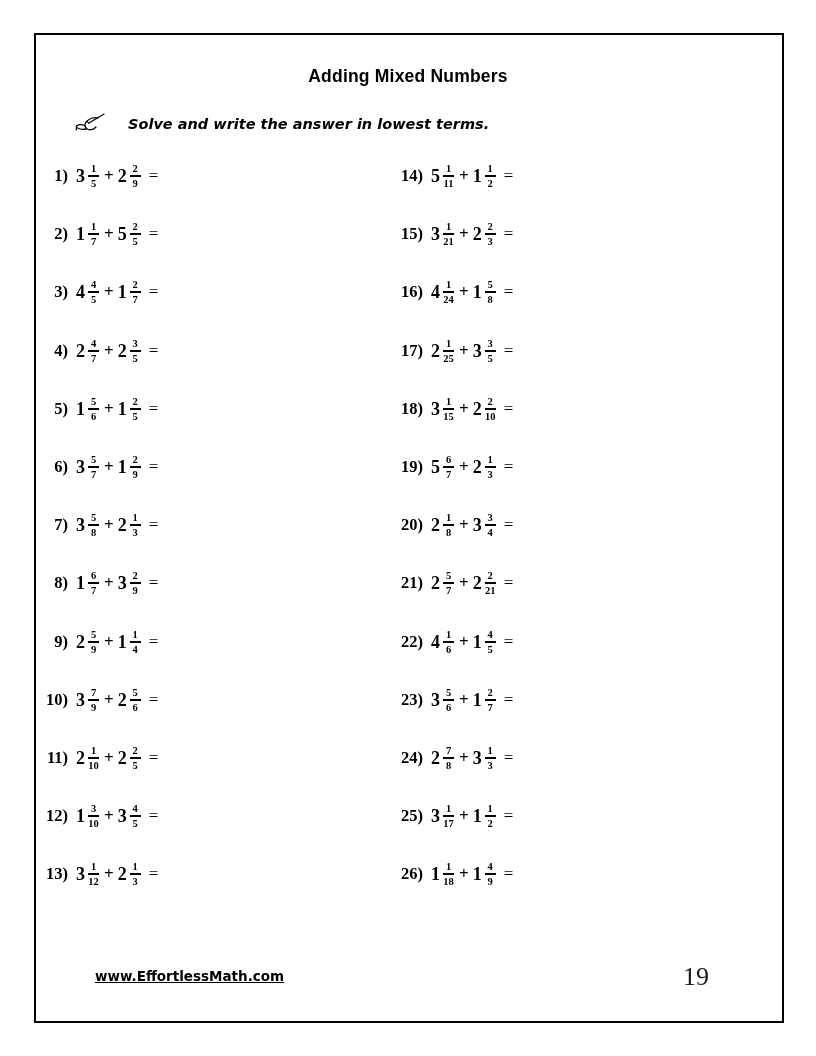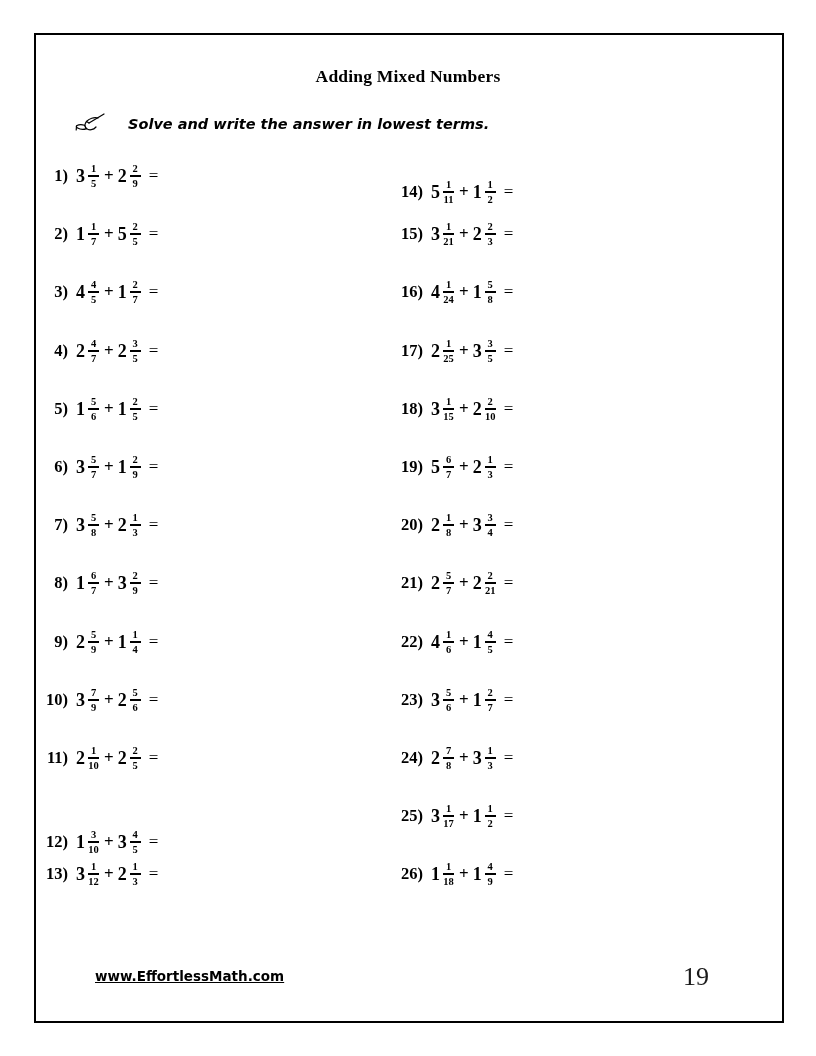--- a/index.html
+++ b/index.html
@@ -28,21 +28,21 @@
     background: #ffffff;
   }
 
   
   .worksheet-title {
     position: absolute;
     left: 0;
     right: 0;
     top: 66px;
     text-align: center;
-    font-family: Liberation Serif, serif;
+    font-family: Liberation Sans, sans-serif;
     font-weight: bold;
     font-size: 17.5px;
     letter-spacing: 0.2px;
   }
 
   
   .instruction-row {
     position: absolute;
     left: 74px;
     top: 112px;
@@ -447,21 +447,21 @@
             <span class="whole">2</span>
             <span class="fraction">
               <span class="num">2</span>
               <span class="bar"></span>
               <span class="den">5</span>
             </span>
           </span>
           <span class="op-equals">=</span>
         </span>
       </div>
-      <div class="problem" style="top: 666px; justify-content: center;">
+      <div class="problem" style="top: 640px; justify-content: center;">
         <span class="problem-number">12)</span>
         <span class="expression">
           <span class="mixed-number">
             <span class="whole">1</span>
             <span class="fraction">
               <span class="num">3</span>
               <span class="bar"></span>
               <span class="den">10</span>
             </span>
           </span>
@@ -495,21 +495,21 @@
               <span class="num">1</span>
               <span class="bar"></span>
               <span class="den">3</span>
             </span>
           </span>
           <span class="op-equals">=</span>
         </span>
       </div>
     </div>
   <div class="column column-right">
-      <div class="problem" style="top: 16px; justify-content: flex-end;">
+      <div class="problem" style="top: 0px; justify-content: flex-end;">
         <span class="problem-number">14)</span>
         <span class="expression">
           <span class="mixed-number">
             <span class="whole">5</span>
             <span class="fraction">
               <span class="num">1</span>
               <span class="bar"></span>
               <span class="den">11</span>
             </span>
           </span>

